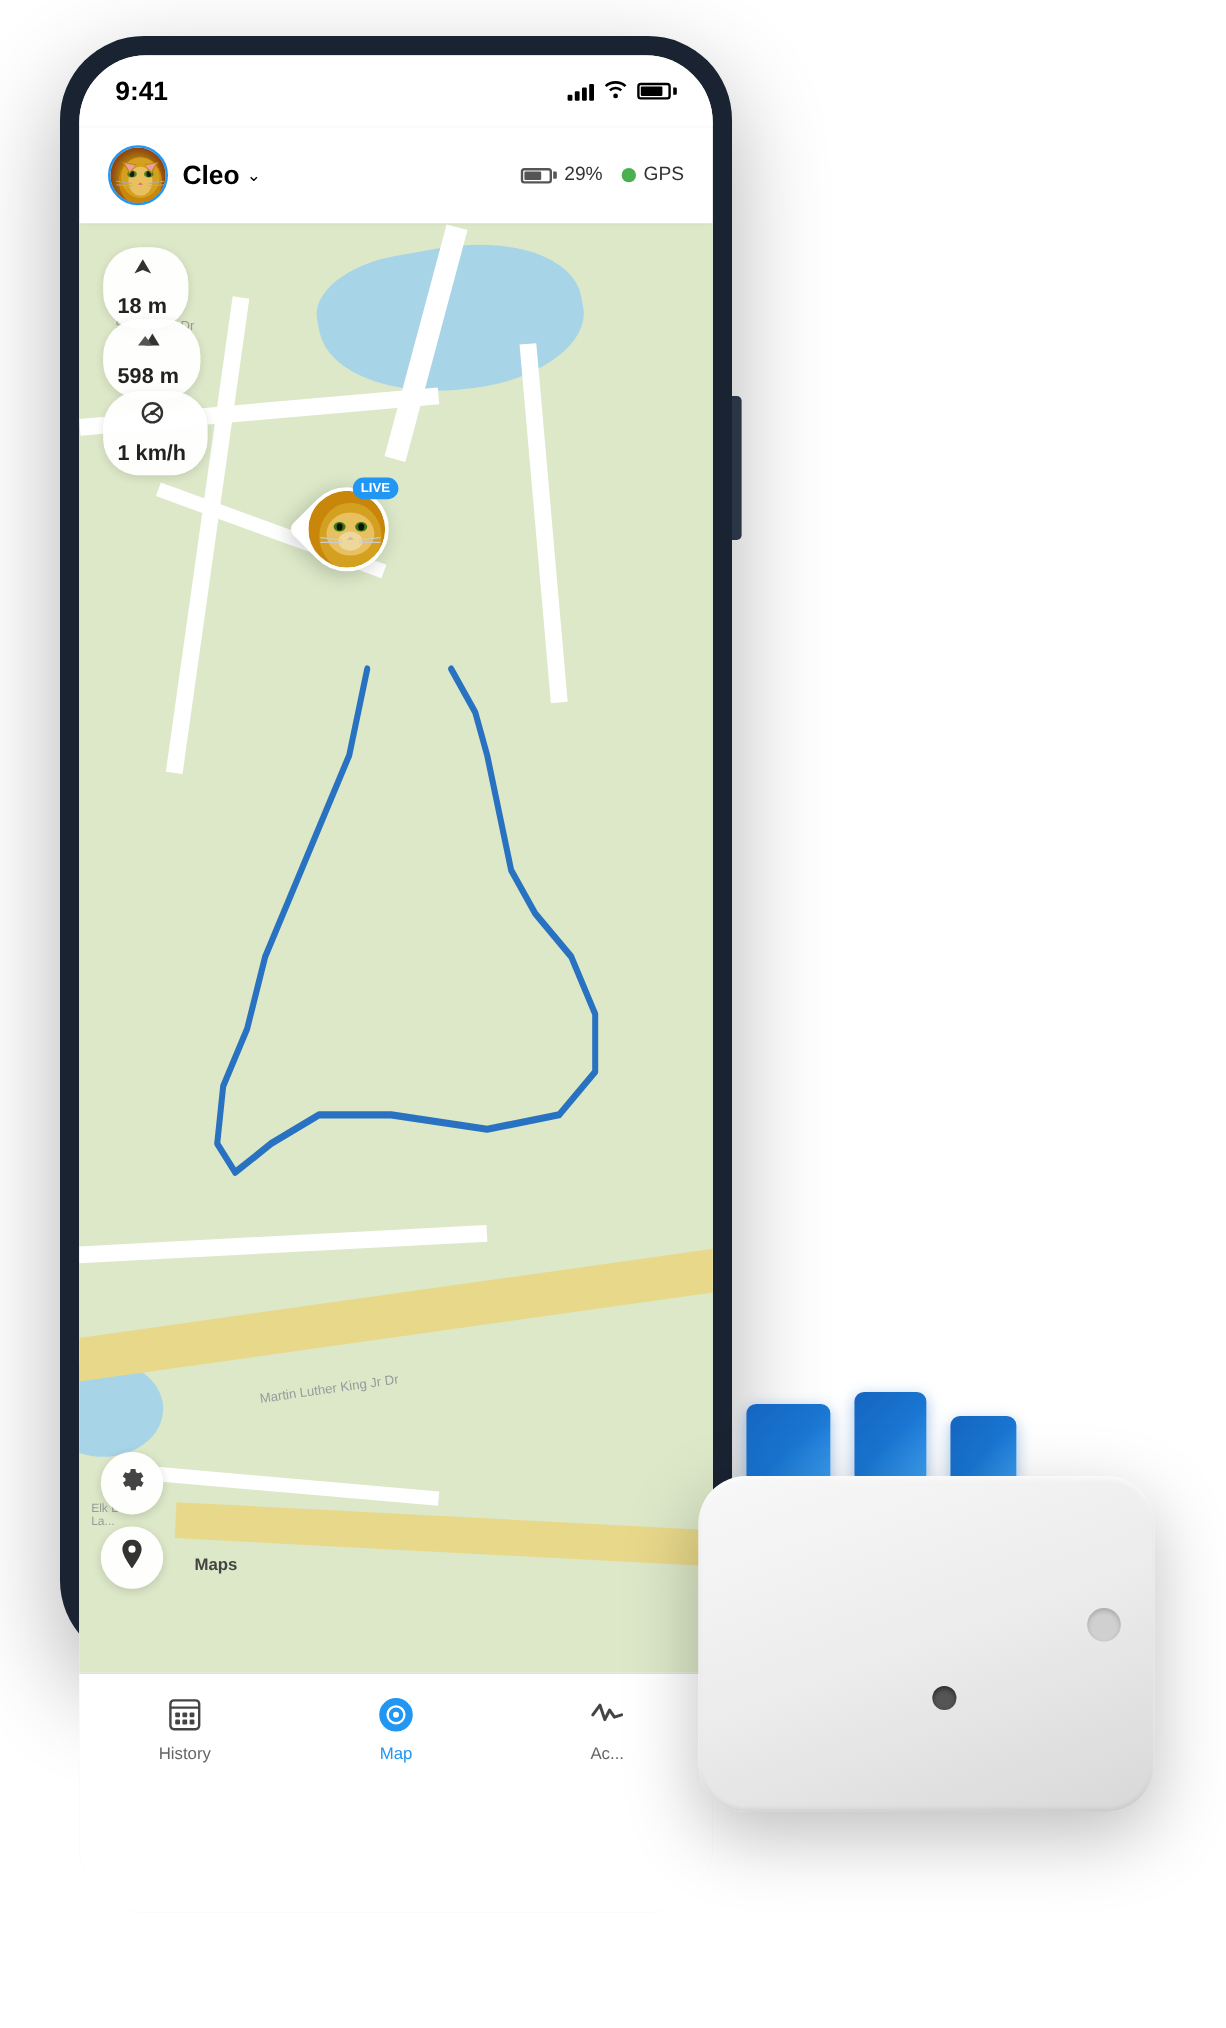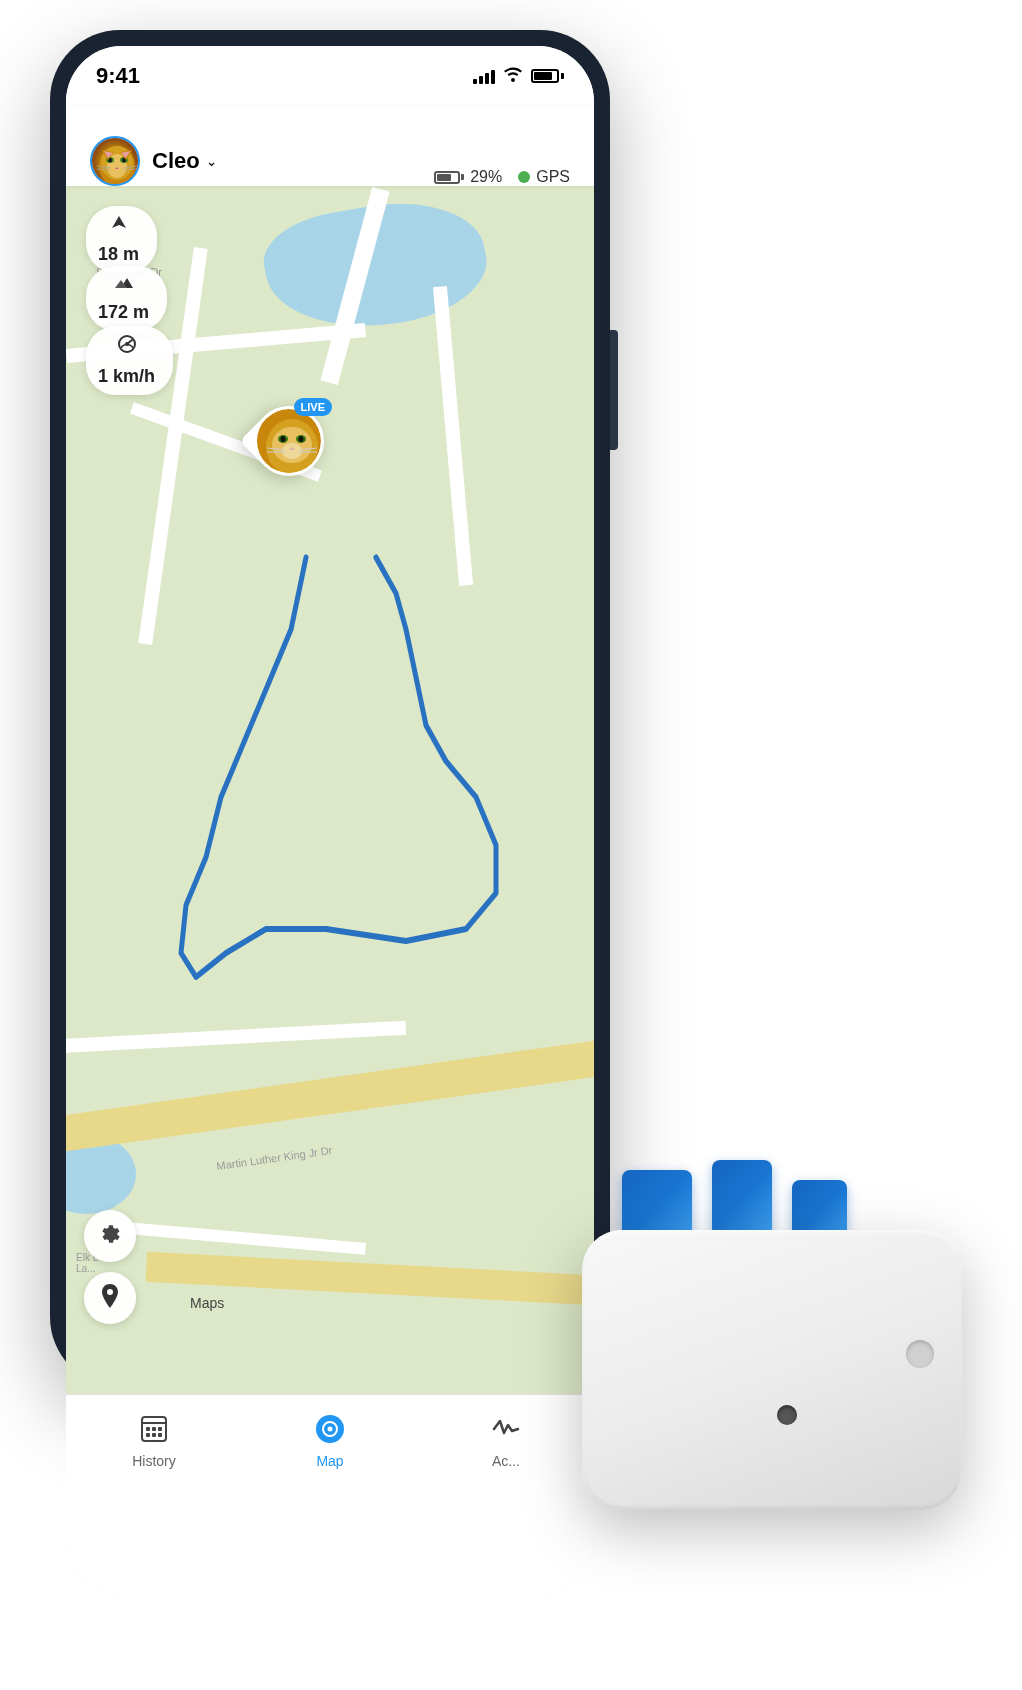--- a/index.html
+++ b/index.html
@@ -132,21 +132,21 @@
 
     
     .header-bar {
       position: absolute;
       top: 60px;
       left: 0;
       right: 0;
       height: 80px;
       background: #ffffff;
       display: flex;
-      align-items: flex-end;
+      align-items: center;
       justify-content: space-between;
       padding: 0 24px;
       z-index: 10;
       box-shadow: 0 1px 4px rgba(0,0,0,0.08);
     }
 
     .header-left {
       display: flex;
       align-items: center;
       gap: 12px;
@@ -414,23 +414,22 @@
     .map-control-icon {
       font-size: 20px;
       color: #444;
     }
 
     .map-control-label {
       position: absolute;
       left: 78px;
       font-size: 14px;
       color: #444;
-      font-weight: 400;
+      font-weight: 700;
       white-space: nowrap;
-      margin-left: 28px;
     }
 
     .maps-label-pos {
       bottom: 13px;
     }
 
     
     .tab-bar {
       position: absolute;
       bottom: 0;
@@ -756,21 +755,21 @@
           <span class="stat-text">18 m</span>
         </div>
 
         <div class="stat-pill stat-2">
           <span class="stat-icon">
             <svg width="20" height="16" viewBox="0 0 20 16">
               <polygon points="7,14 13,4 19,14" fill="#333"></polygon>
               <polygon points="1,14 7,6 13,14" fill="#555"></polygon>
             </svg>
           </span>
-          <span class="stat-text">172 m</span>
+          <span class="stat-text">598 m</span>
         </div>
 
         <div class="stat-pill stat-3">
           <span class="stat-icon">
             <svg width="20" height="20" viewBox="0 0 20 20">
               <circle cx="10" cy="10" r="8" fill="none" stroke="#333" stroke-width="2"></circle>
               <circle cx="10" cy="10" r="2" fill="#333"></circle>
               <line x1="10" y1="10" x2="15" y2="6" stroke="#333" stroke-width="2" stroke-linecap="round"></line>
               <path d="M4 14 A7 7 0 0 1 16 14" fill="none" stroke="#333" stroke-width="1.5"></path>
             </svg>

